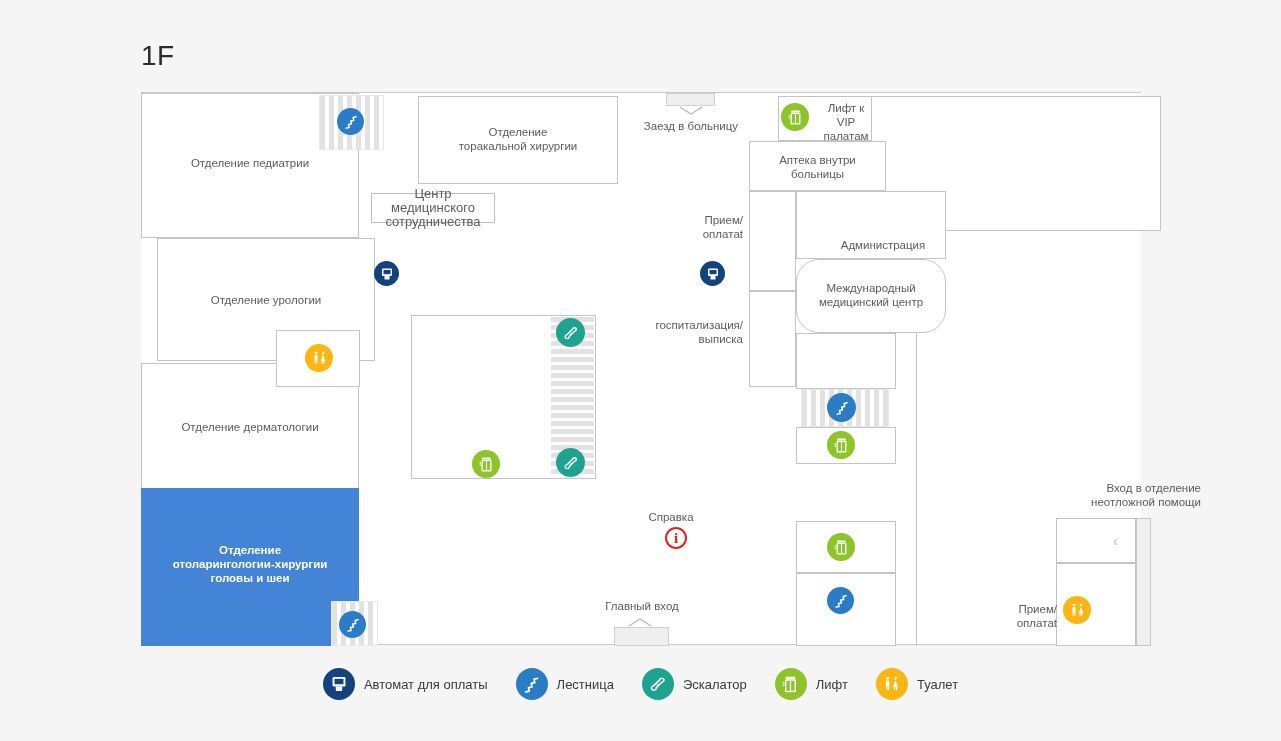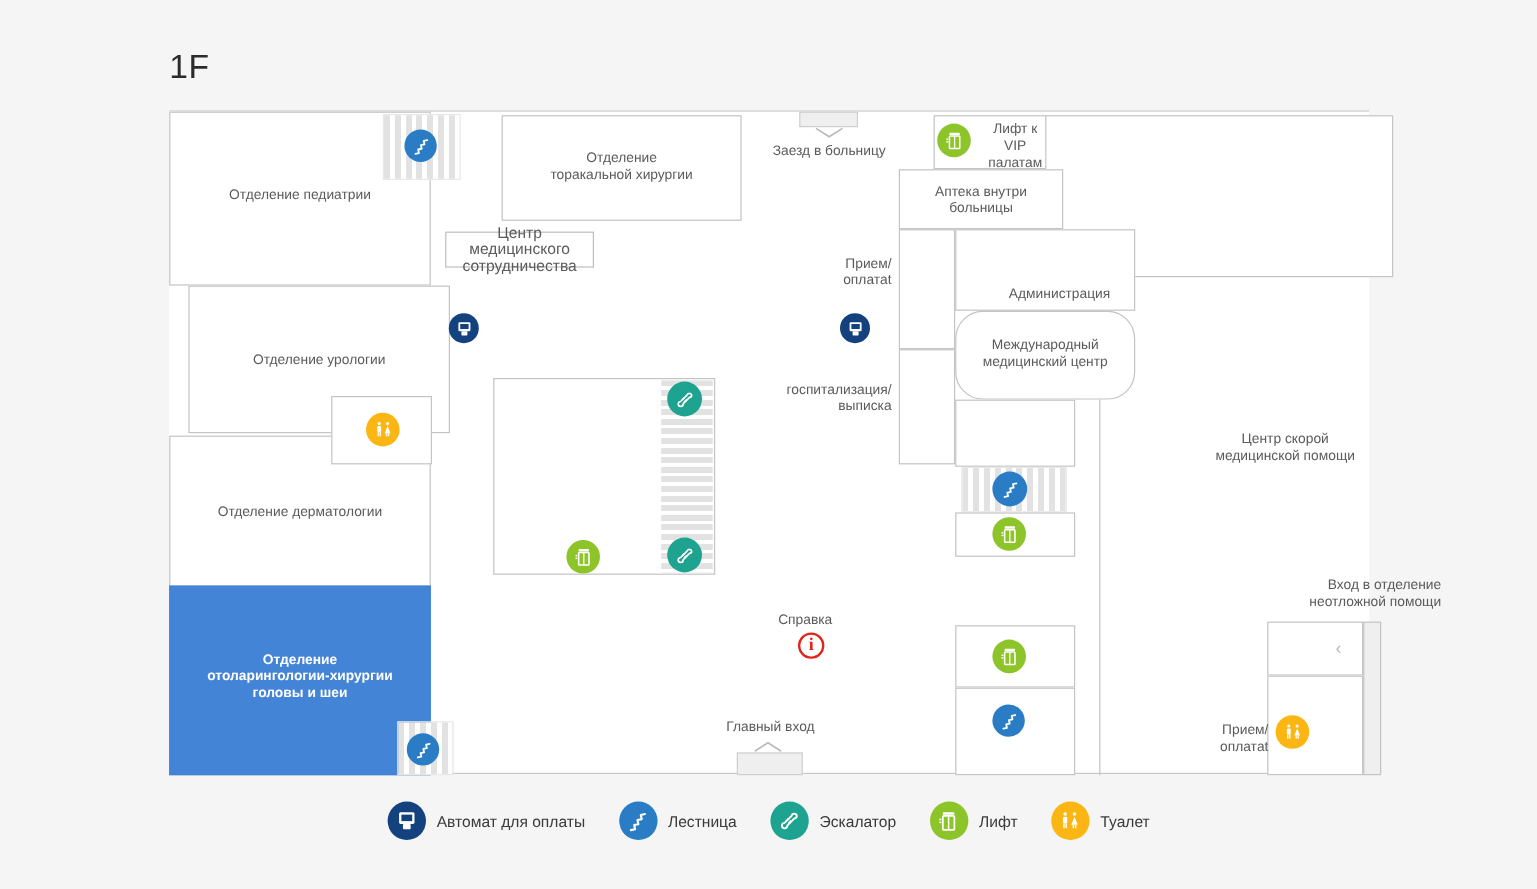--- a/index.html
+++ b/index.html
@@ -294,22 +294,20 @@
     <div class="maplabel" style="left:670px; top:8px; width:70px; text-align:center;">Лифт к
 VIP
 палатам</div>
 
     <div class="maplabel" style="left:528px; top:120px; width:74px; text-align:right;">Прием/
 оплатat</div>
 
     <div class="maplabel" style="left:492px; top:225px; width:110px; text-align:right;">госпитализация/
 выписка</div>
 
-    <div class="maplabel" style="left:820px; top:266px; width:220px;">Центр скорой
-медицинской помощи</div>
 
     <div class="maplabel" style="left:860px; top:388px; width:200px; text-align:right;">Вход в отделение
 неотложной помощи</div>
 
     <div class="maplabel" style="left:850px; top:509px; width:66px; text-align:right;">Прием/
 оплатat</div>
 
     <div class="maplabel" style="left:495px; top:417px; width:70px;">Справка</div>
 
     <div class="maplabel" style="left:440px; top:506px; width:122px;">Главный вход</div>

